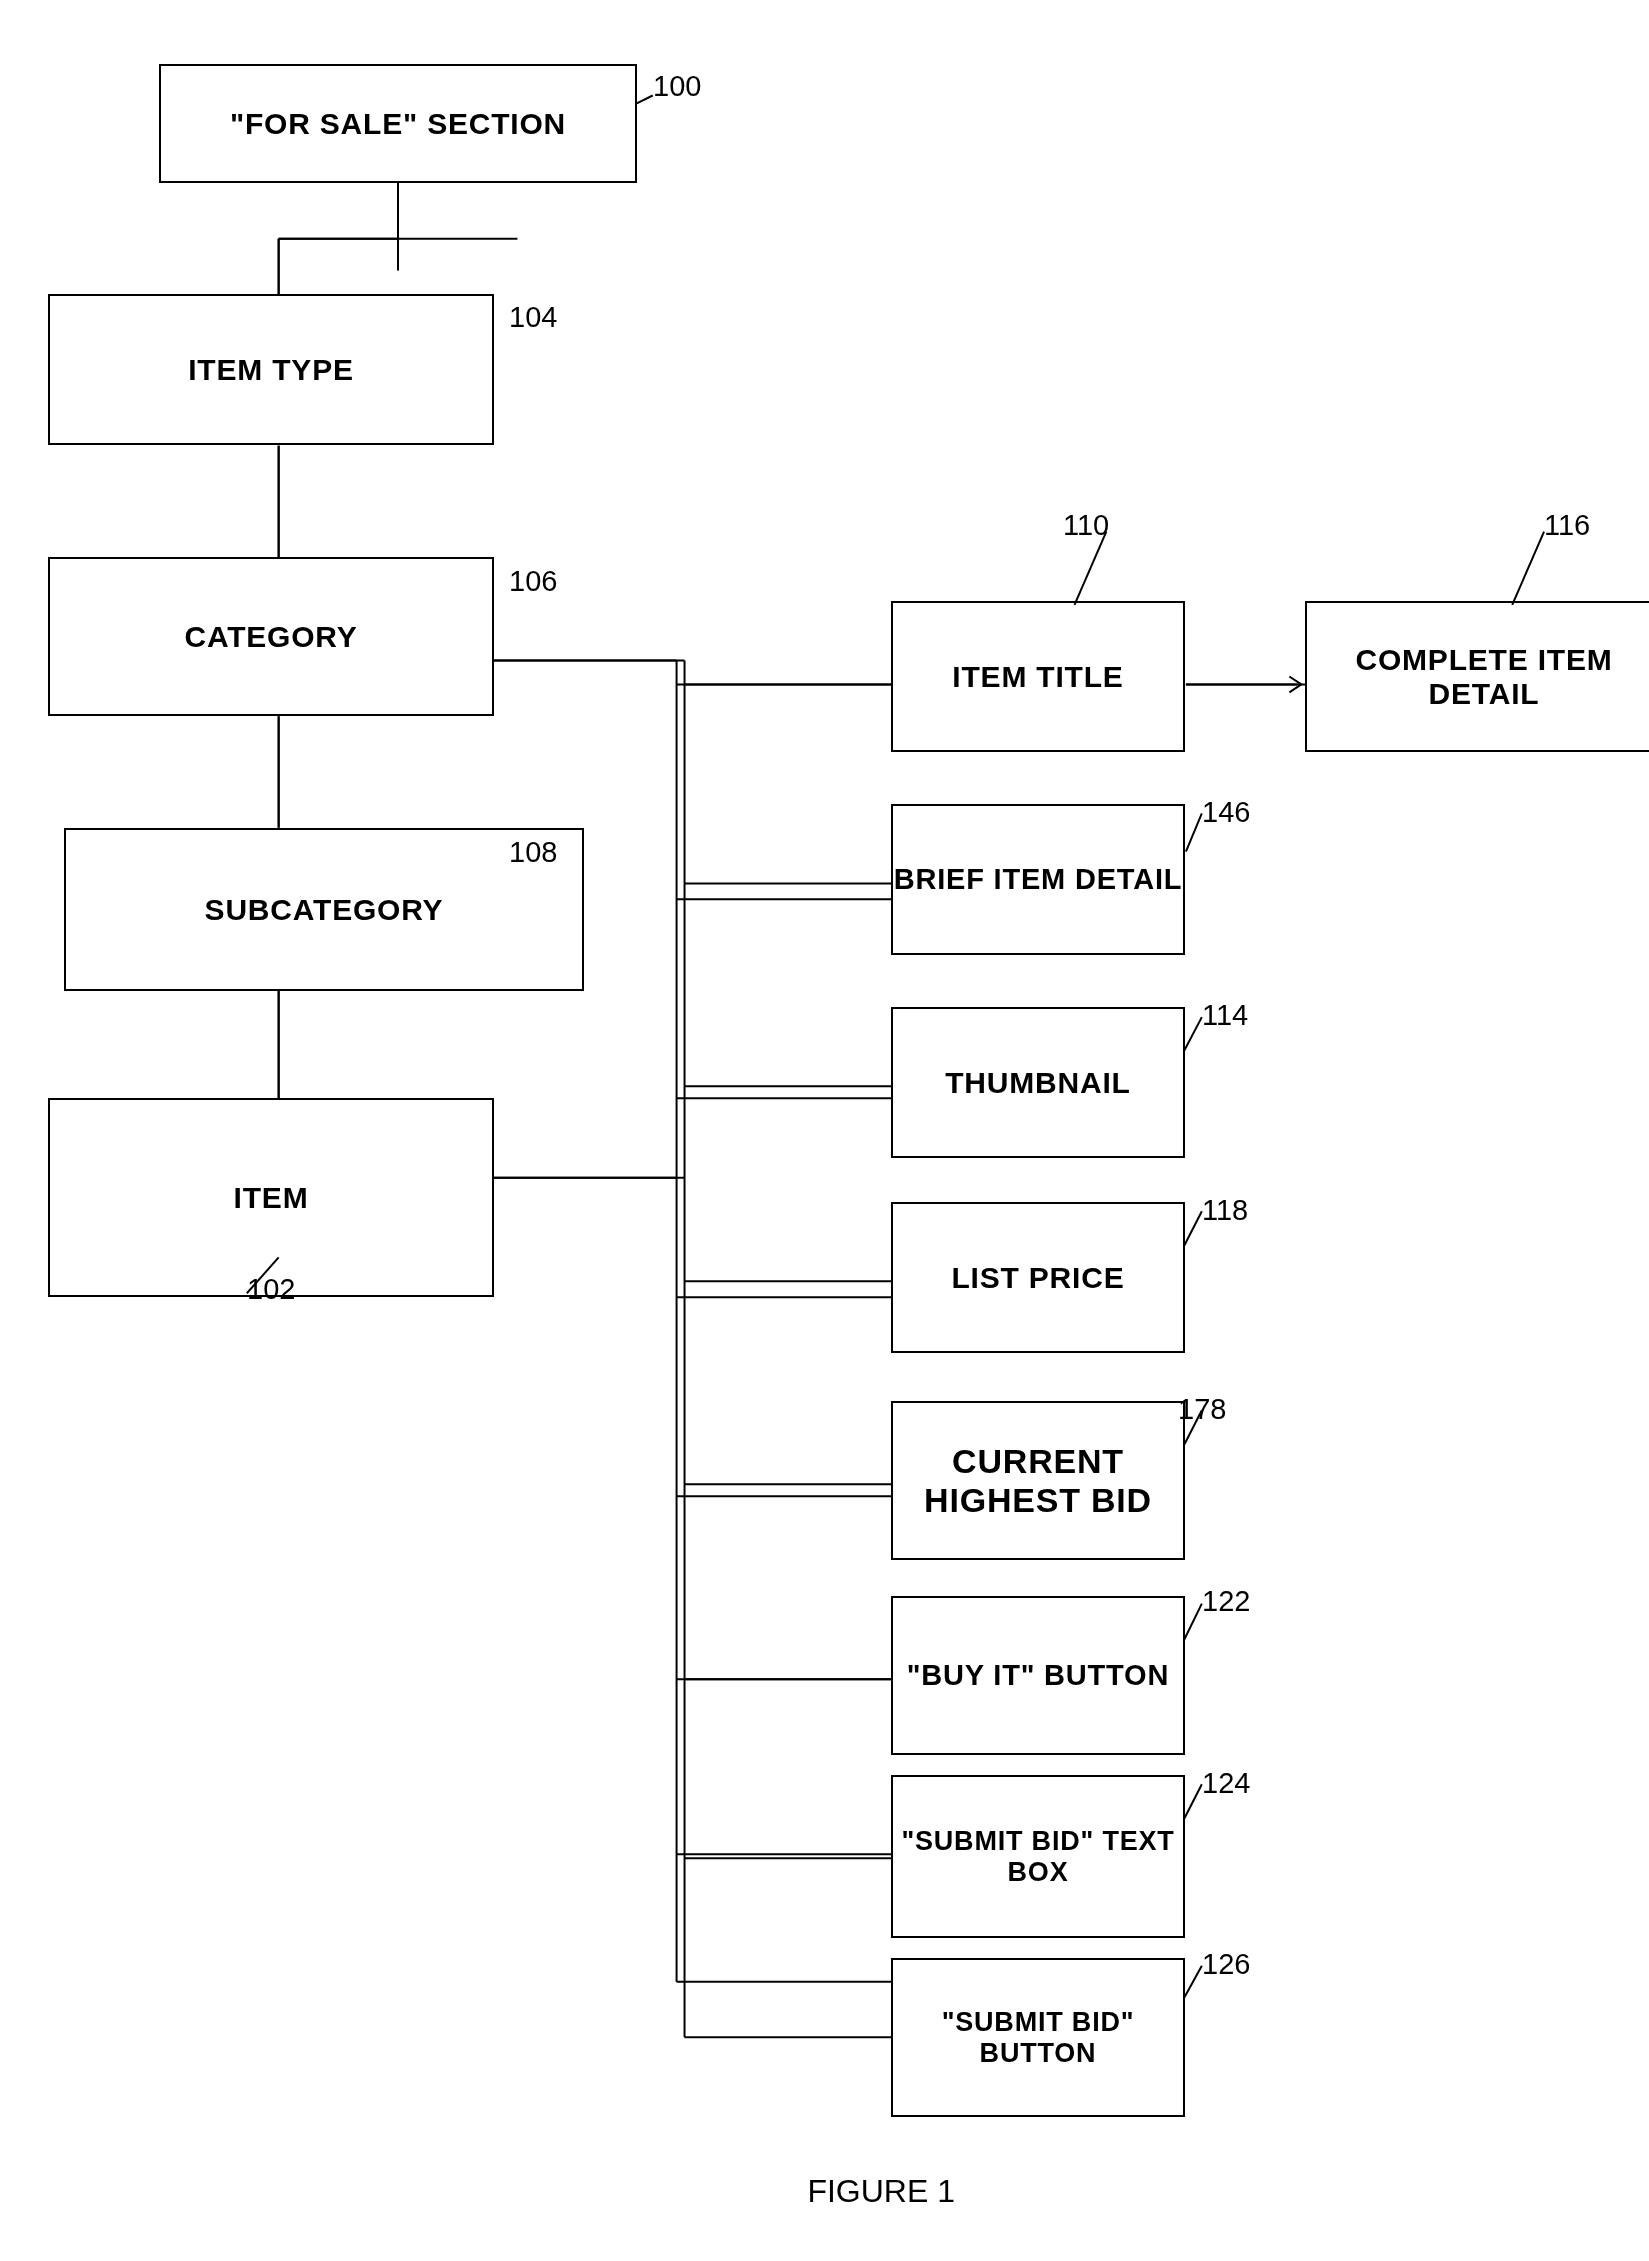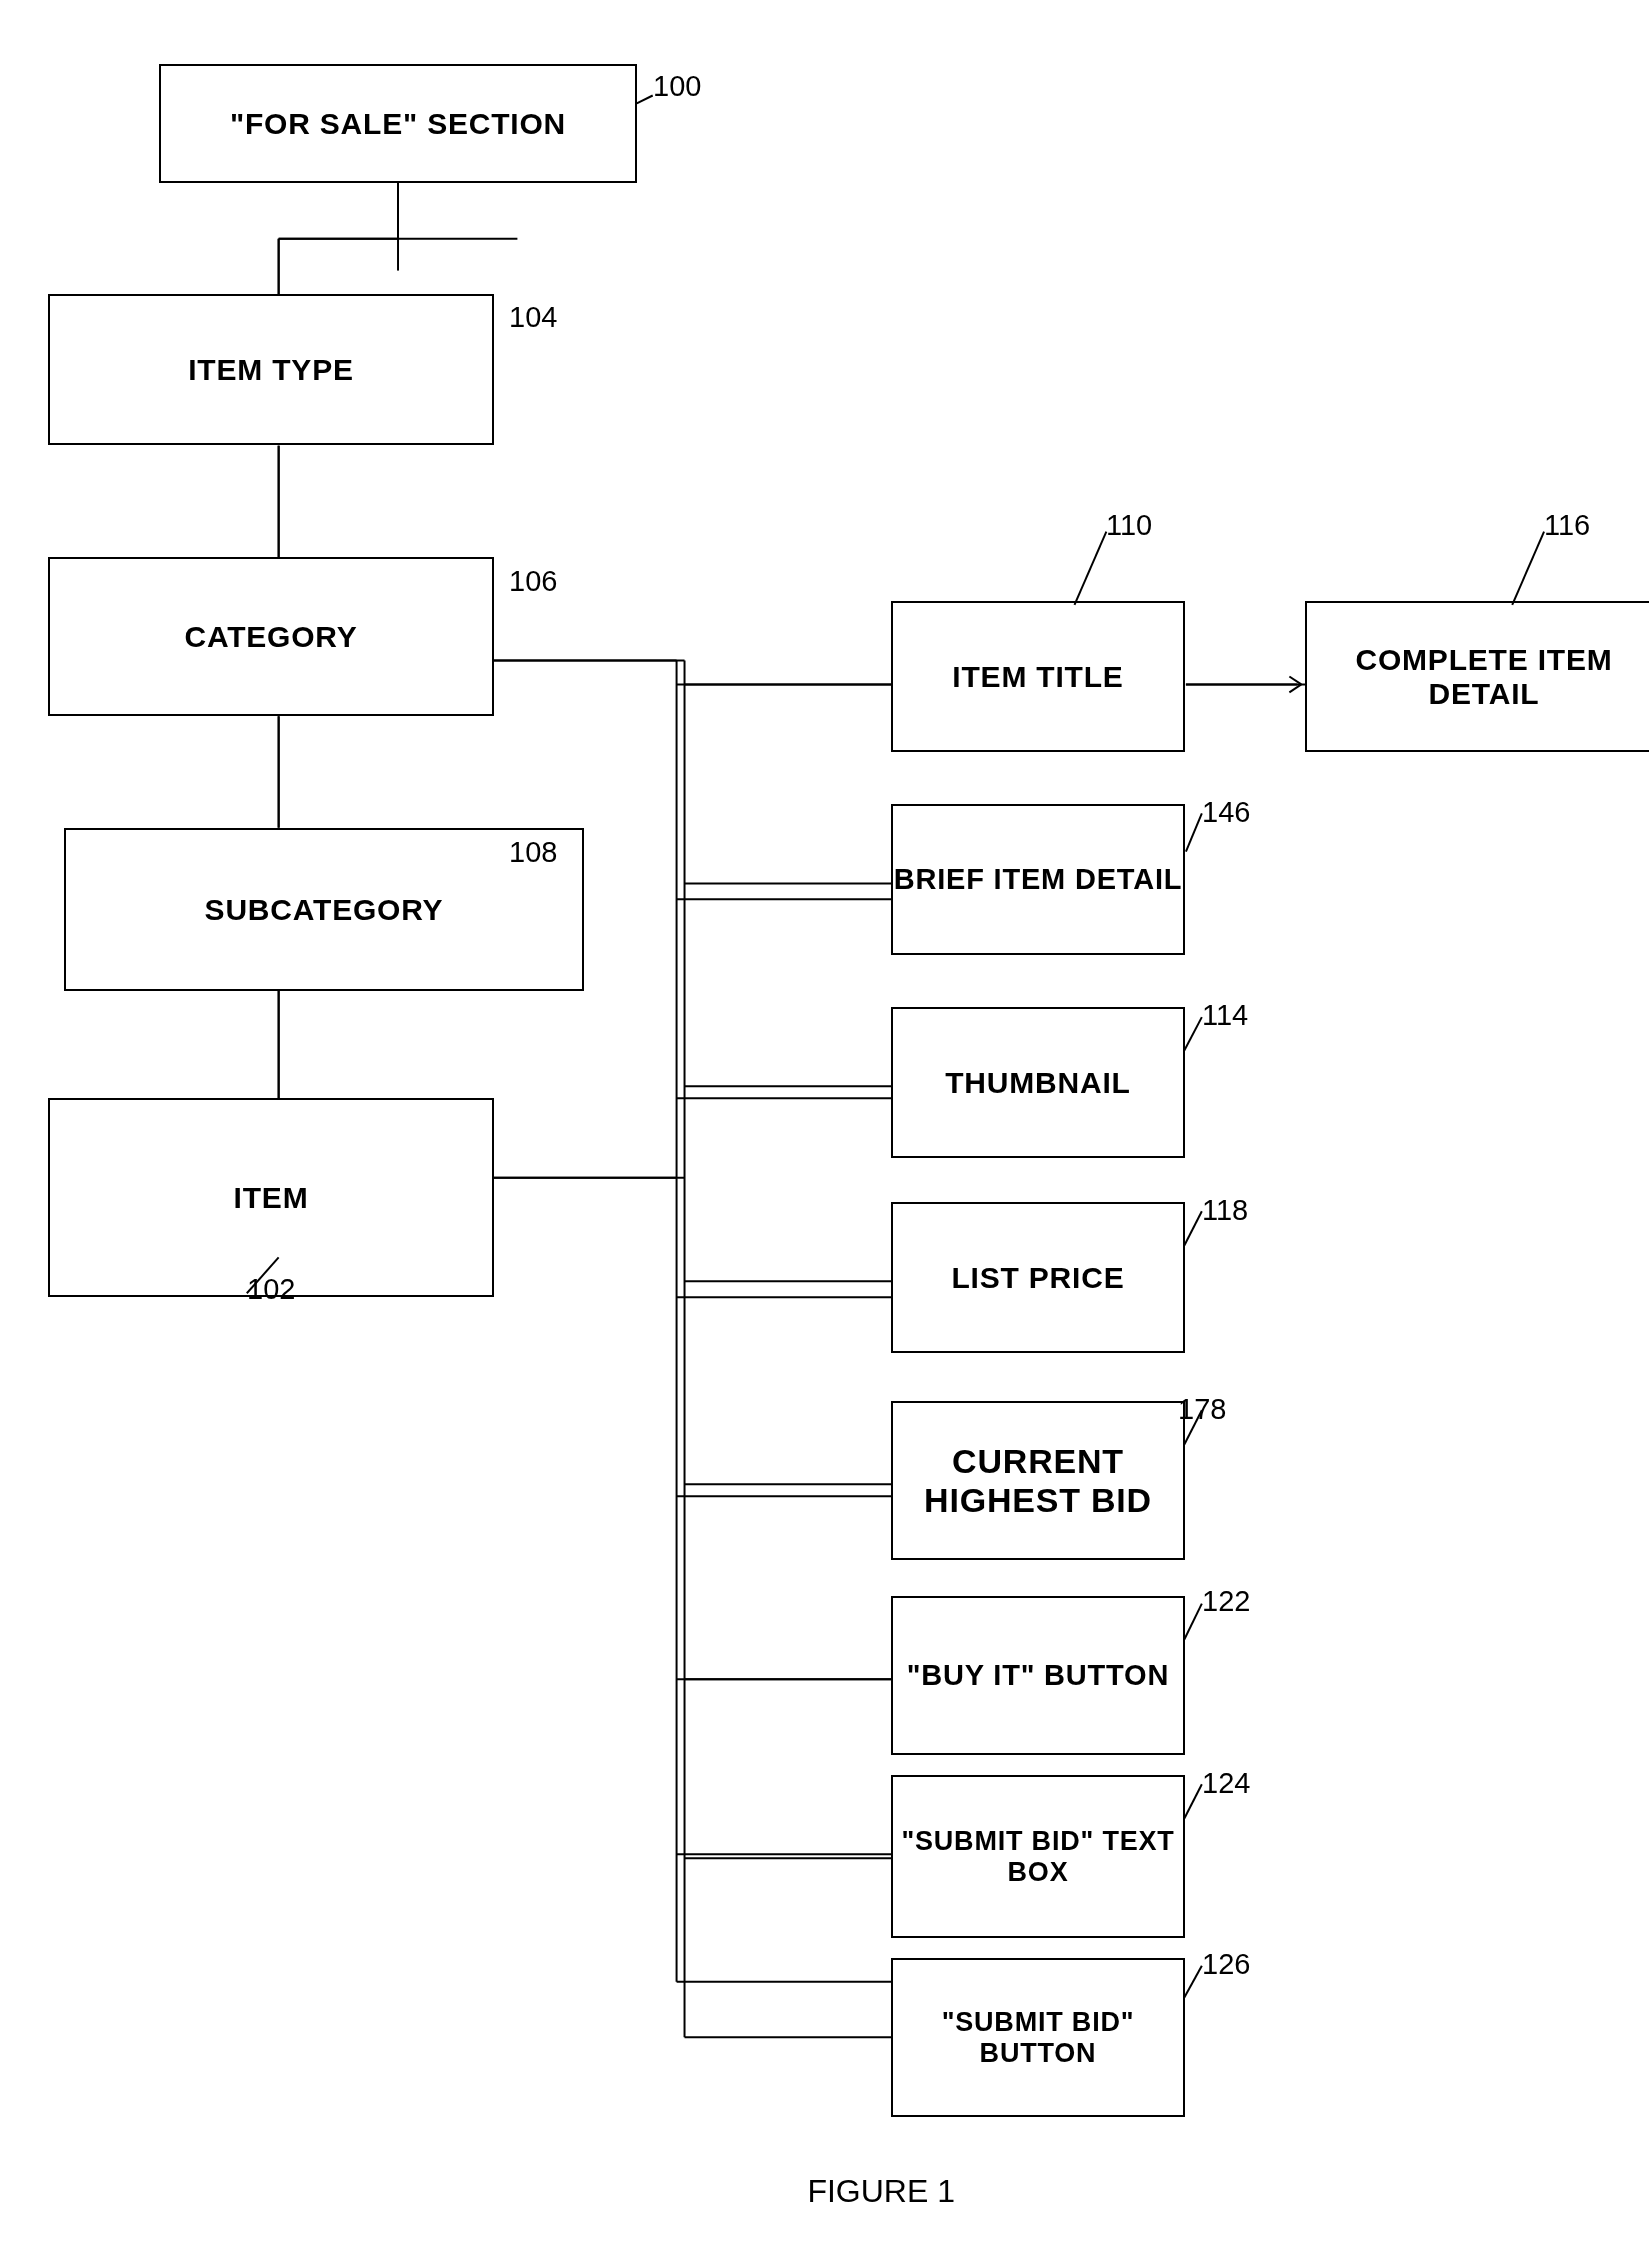--- a/index.html
+++ b/index.html
@@ -153,21 +153,21 @@
     <span>102</span>
   </div>
   <svg style="position:absolute;top:0;left:0;width:1650px;height:2261px;pointer-events:none;" viewBox="0 0 2073 2841" width="1650" height="2261">
     <line x1="350" y1="1580" x2="310" y2="1625" stroke="#000" stroke-width="2.5"></line>
   </svg>
 
   <div class="box" style="left: 891px; top: 601px; width: 294px; height: 151px;">
     <span>ITEM TITLE</span>
   </div>
 
-  <div class="label" style="left: 1106px; top: 509px;">
+  <div class="label" style="left: 1063px; top: 509px;">
     <span>110</span>
   </div>
   <svg style="position:absolute;top:0;left:0;width:1650px;height:2261px;pointer-events:none;" viewBox="0 0 2073 2841" width="1650" height="2261">
     <line x1="1390" y1="668" x2="1350" y2="760" stroke="#000" stroke-width="2.5"></line>
   </svg>
 
   <div class="box" style="left: 1305px; top: 601px; width: 358px; height: 151px; font-size: 30px;">
     <span>COMPLETE ITEM DETAIL</span>
   </div>
 

